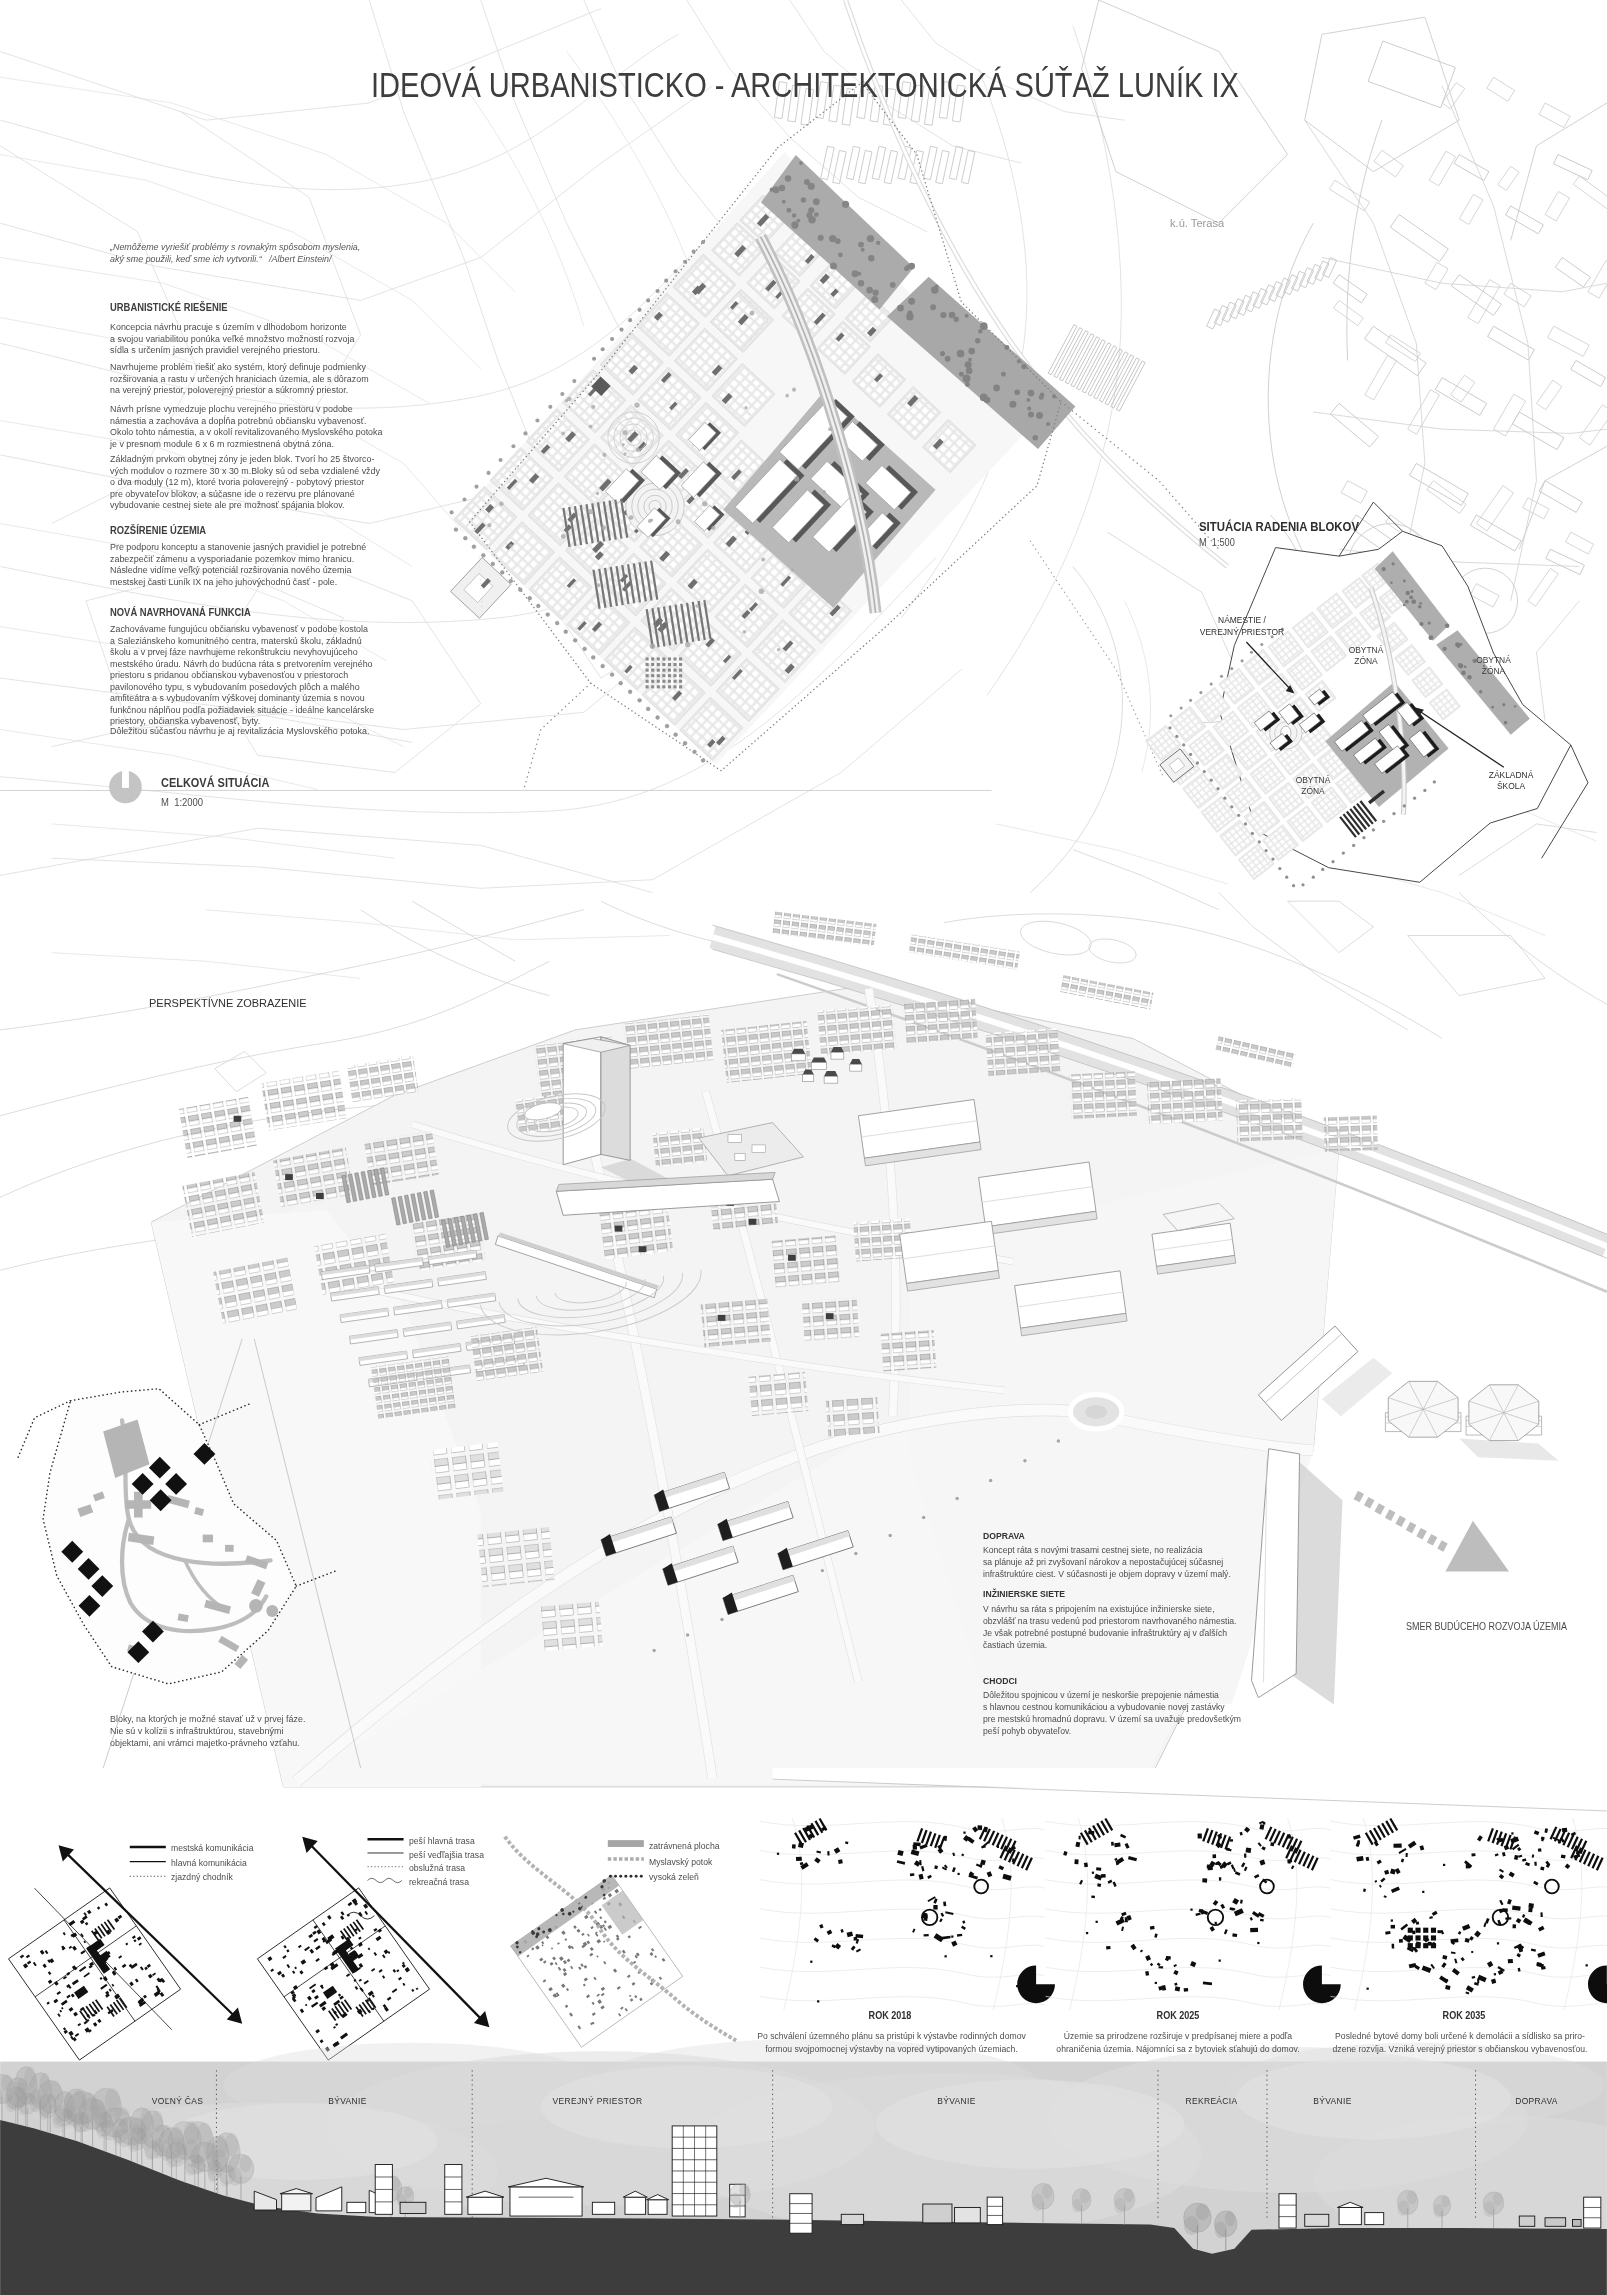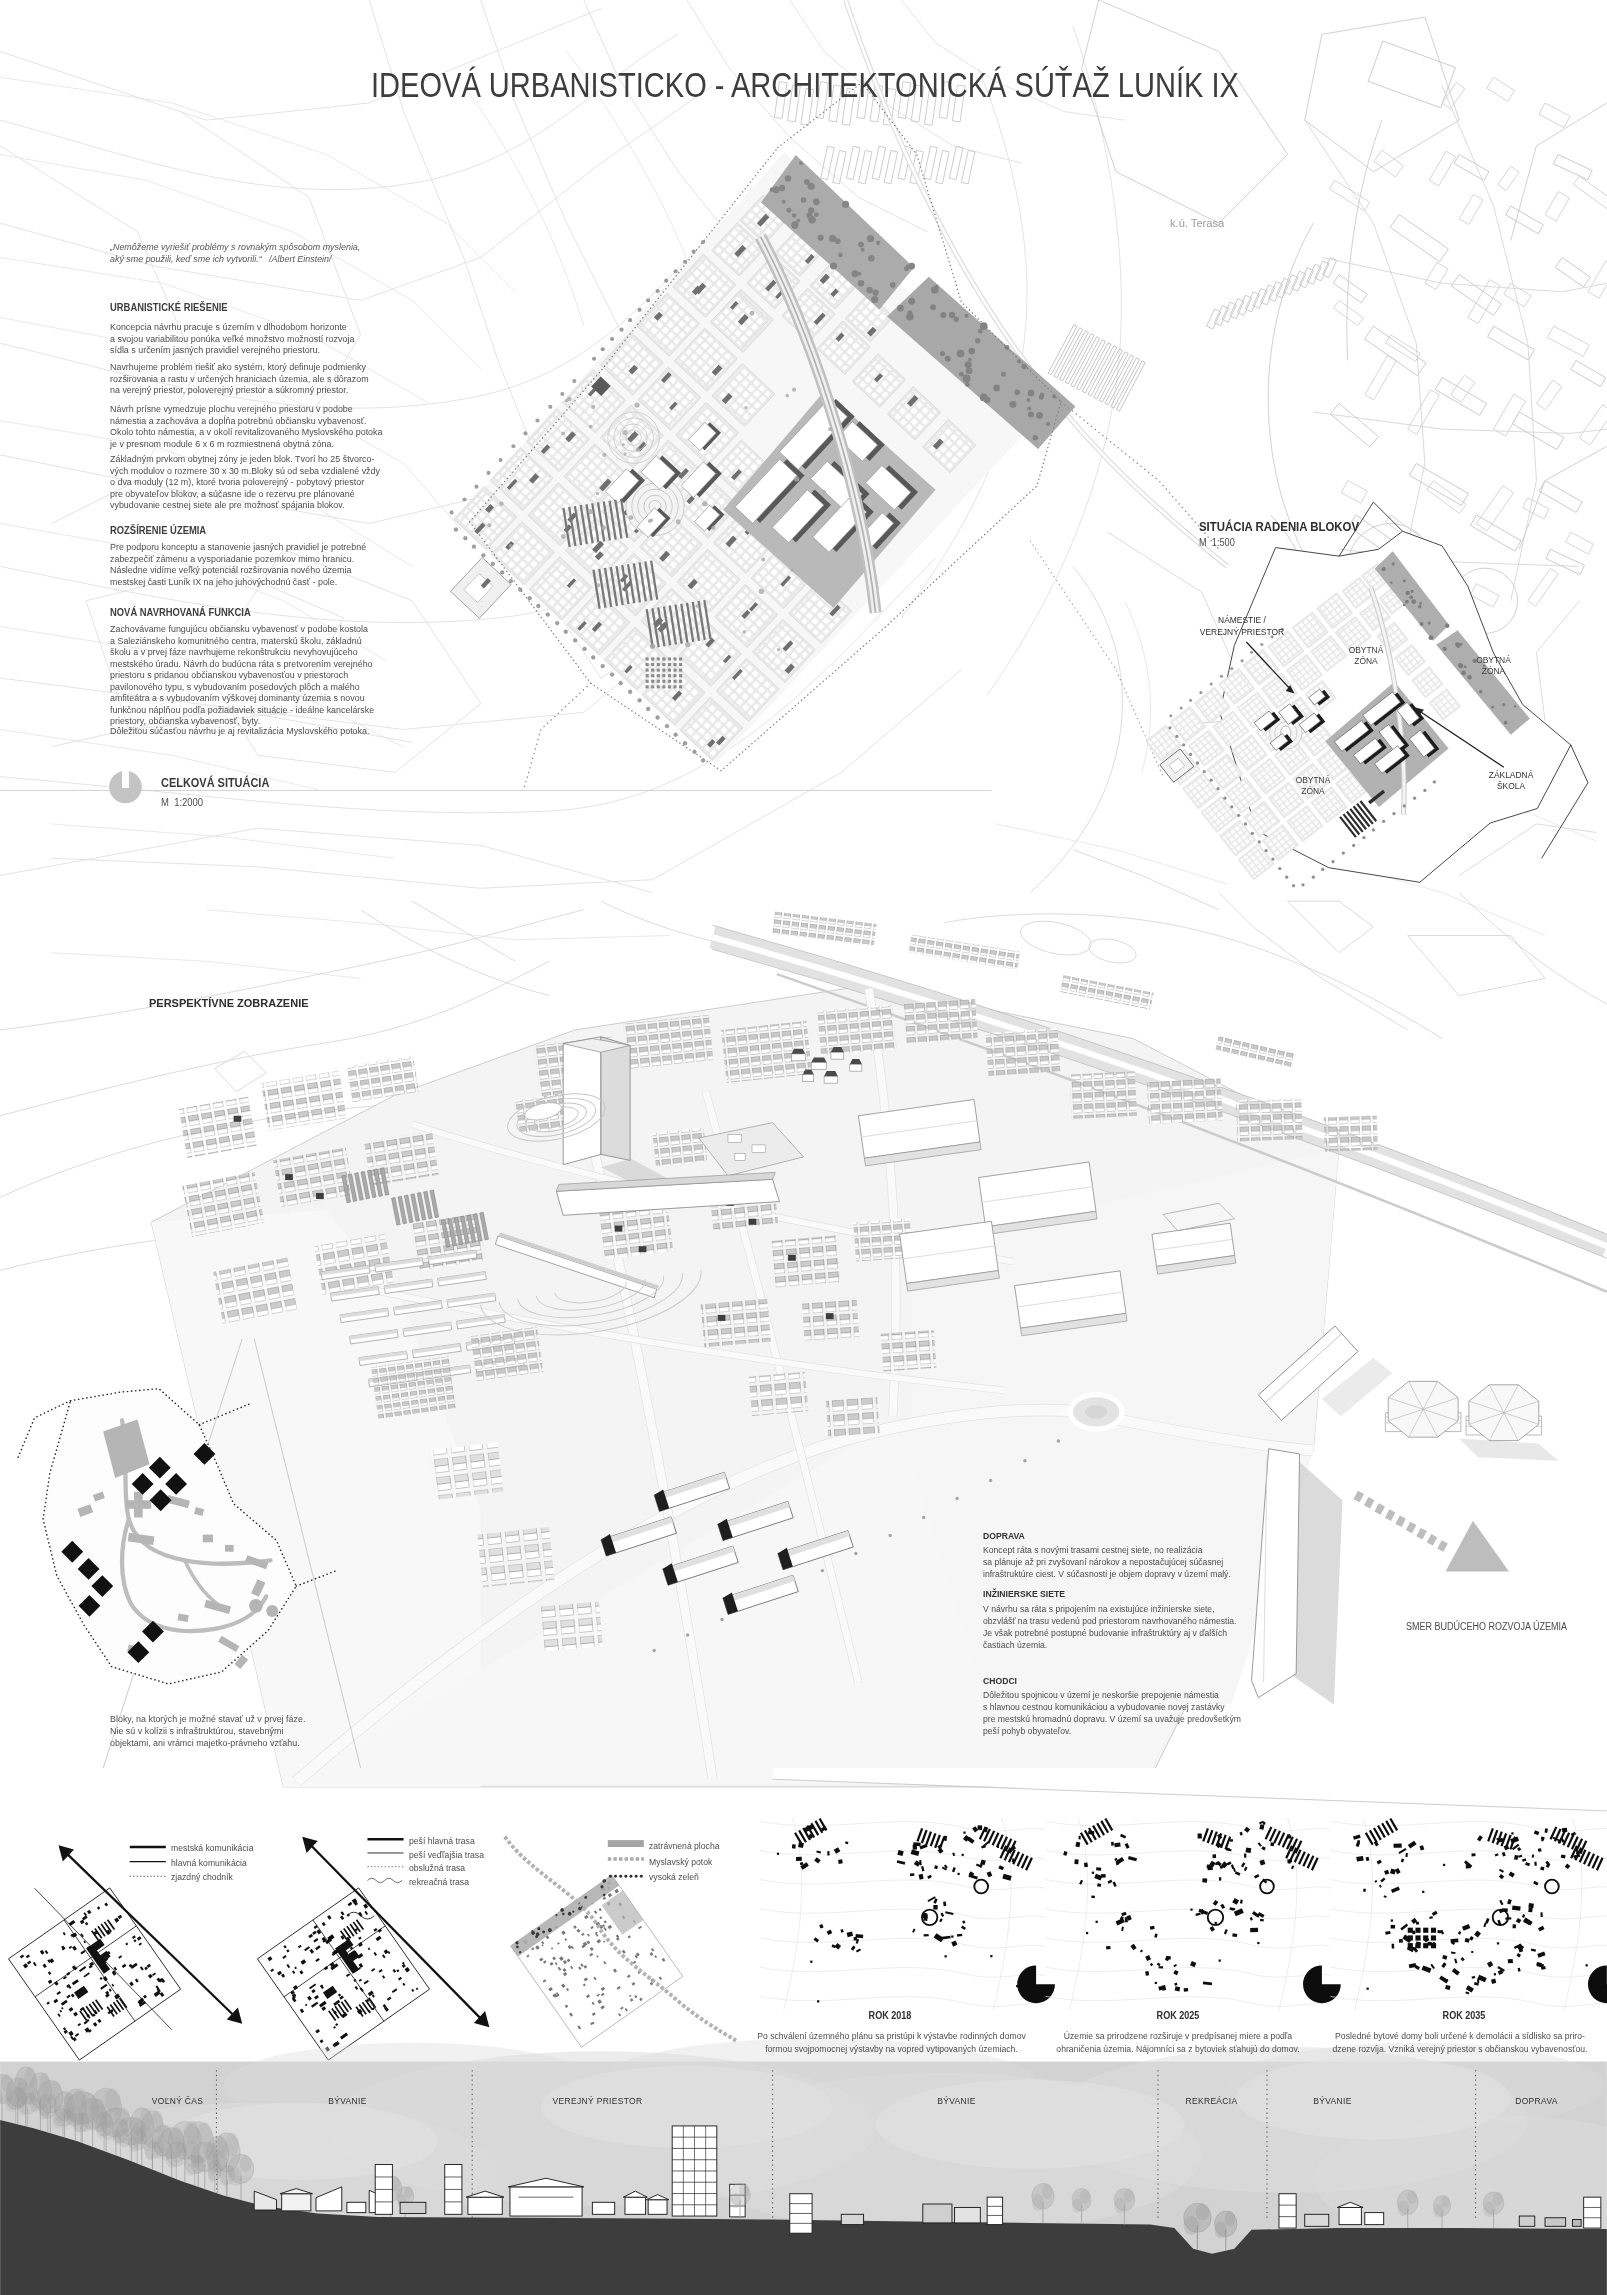--- a/index.html
+++ b/index.html
@@ -2652,21 +2652,21 @@
 <div class="t" style="left:1167px;top:614px;font-size:9.4px;line-height:12px;color:#2e2e2e;width:150px;text-align:center;transform:scaleX(0.9);transform-origin:50% 0;">NÁMESTIE /<br>VEREJNÝ PRIESTOR</div>
 
 <div class="t" style="left:1329px;top:644px;font-size:9.4px;line-height:11px;color:#3a3a3a;width:74px;text-align:center;transform:scaleX(0.9);transform-origin:50% 0;">OBYTNÁ<br>ZÓNA</div>
 
 <div class="t" style="left:1459px;top:654px;font-size:9.4px;line-height:11px;color:#3a3a3a;width:69px;text-align:center;transform:scaleX(0.9);transform-origin:50% 0;">OBYTNÁ<br>ZÓNA</div>
 
 <div class="t" style="left:1277px;top:774px;font-size:9.4px;line-height:11px;color:#3a3a3a;width:72px;text-align:center;transform:scaleX(0.9);transform-origin:50% 0;">OBYTNÁ<br>ZÓNA</div>
 
 <div class="t" style="left:1470px;top:769px;font-size:9.4px;line-height:11px;color:#2e2e2e;width:82px;text-align:center;transform:scaleX(0.9);transform-origin:50% 0;">ZÁKLADNÁ<br>ŠKOLA</div>
 
-<div class="t" style="left:113px;top:998px;font-size:11px;line-height:11.5px;font-weight:bold;color:#2e2e2e;padding-left:36px;">PERSPEKTÍVNE ZOBRAZENIE</div>
+<div class="t" style="left:113px;top:998px;font-size:11px;line-height:11.5px;font-weight:normal;color:#2e2e2e;padding-left:36px;">PERSPEKTÍVNE ZOBRAZENIE</div>
 
 <div class="t" style="left:983px;top:1530px;font-size:9.4px;line-height:11.5px;font-weight:bold;color:#333;transform:scaleX(0.92);transform-origin:0 0;">DOPRAVA</div>
 
 <div class="t" style="left:983px;top:1544px;font-size:9.4px;line-height:12px;color:#4d4d4d;transform:scaleX(0.92);transform-origin:0 0;">Koncept ráta s novými trasami cestnej siete, no realizácia<br>sa plánuje až pri zvyšovaní nárokov a nepostačujúcej súčasnej<br>infraštruktúre ciest. V súčasnosti je objem dopravy v území malý.</div>
 
 <div class="t" style="left:983px;top:1588px;font-size:9.4px;line-height:11.5px;font-weight:bold;color:#333;transform:scaleX(0.92);transform-origin:0 0;">INŽINIERSKE SIETE</div>
 
 <div class="t" style="left:983px;top:1603px;font-size:9.4px;line-height:12px;color:#4d4d4d;transform:scaleX(0.92);transform-origin:0 0;">V návrhu sa ráta s pripojením na existujúce inžinierske siete,<br>obzvlášť na trasu vedenú pod priestorom navrhovaného námestia.<br>Je však potrebné postupné budovanie infraštruktúry aj v ďalších<br>častiach územia.</div>
 
 <div class="t" style="left:983px;top:1675px;font-size:9.4px;line-height:11.5px;font-weight:bold;color:#333;transform:scaleX(0.92);transform-origin:0 0;">CHODCI</div>

